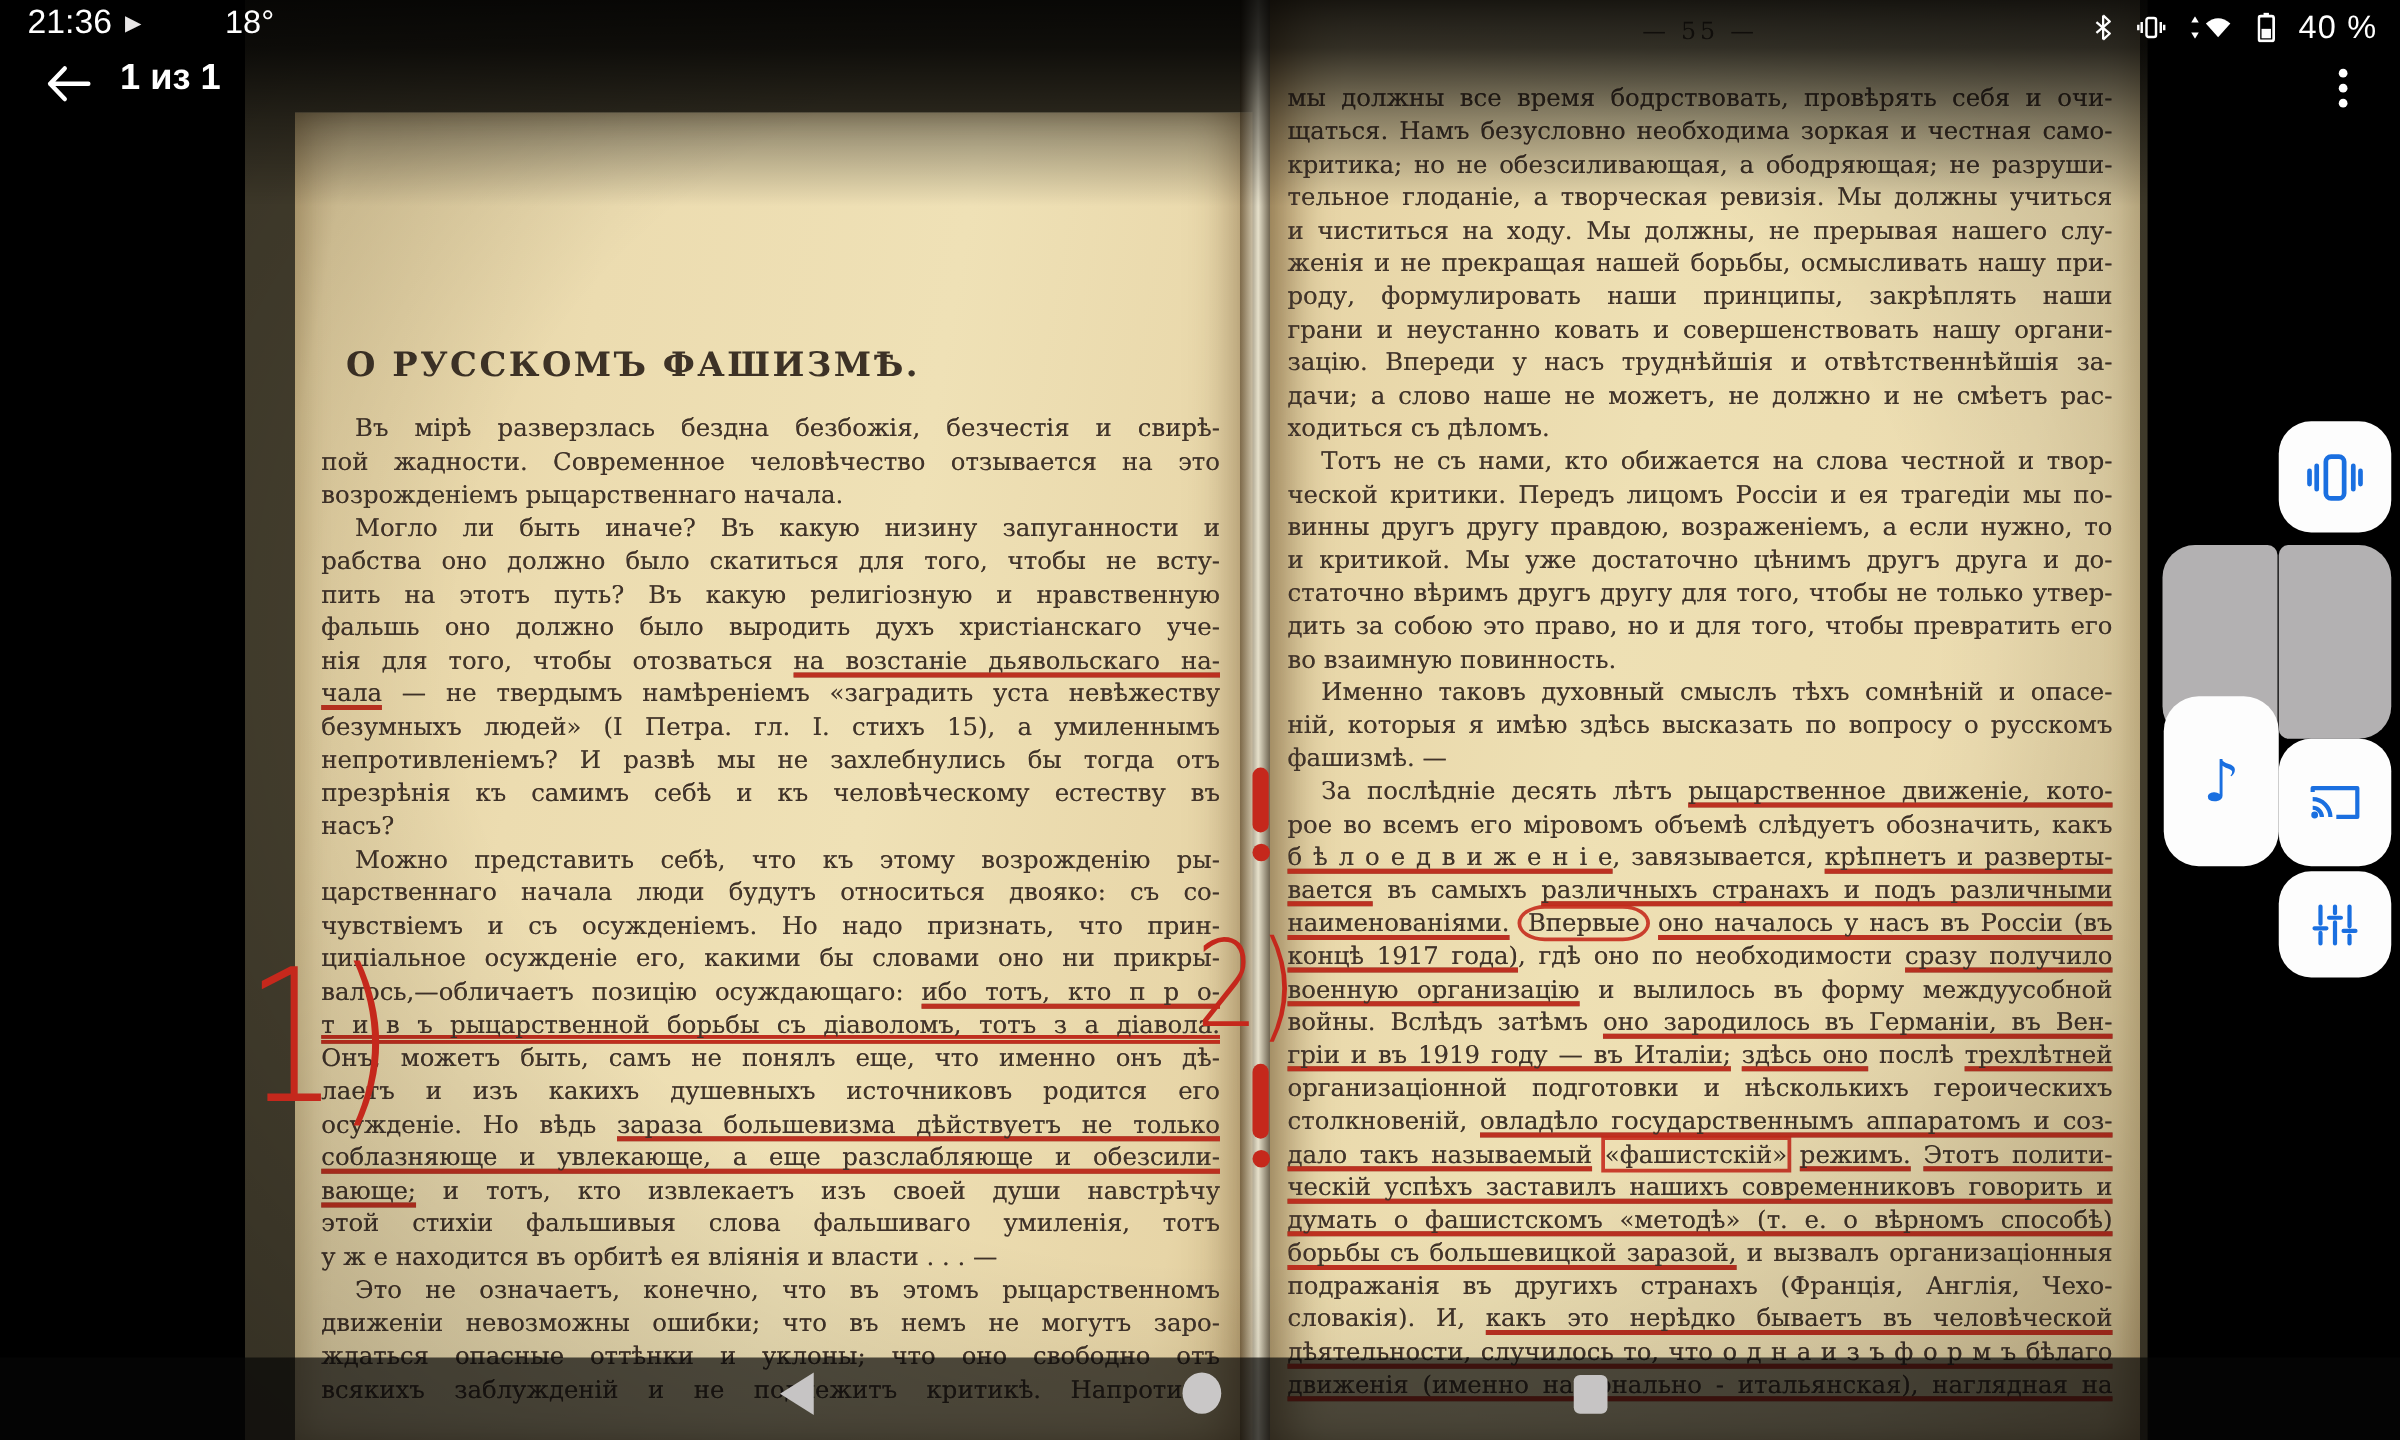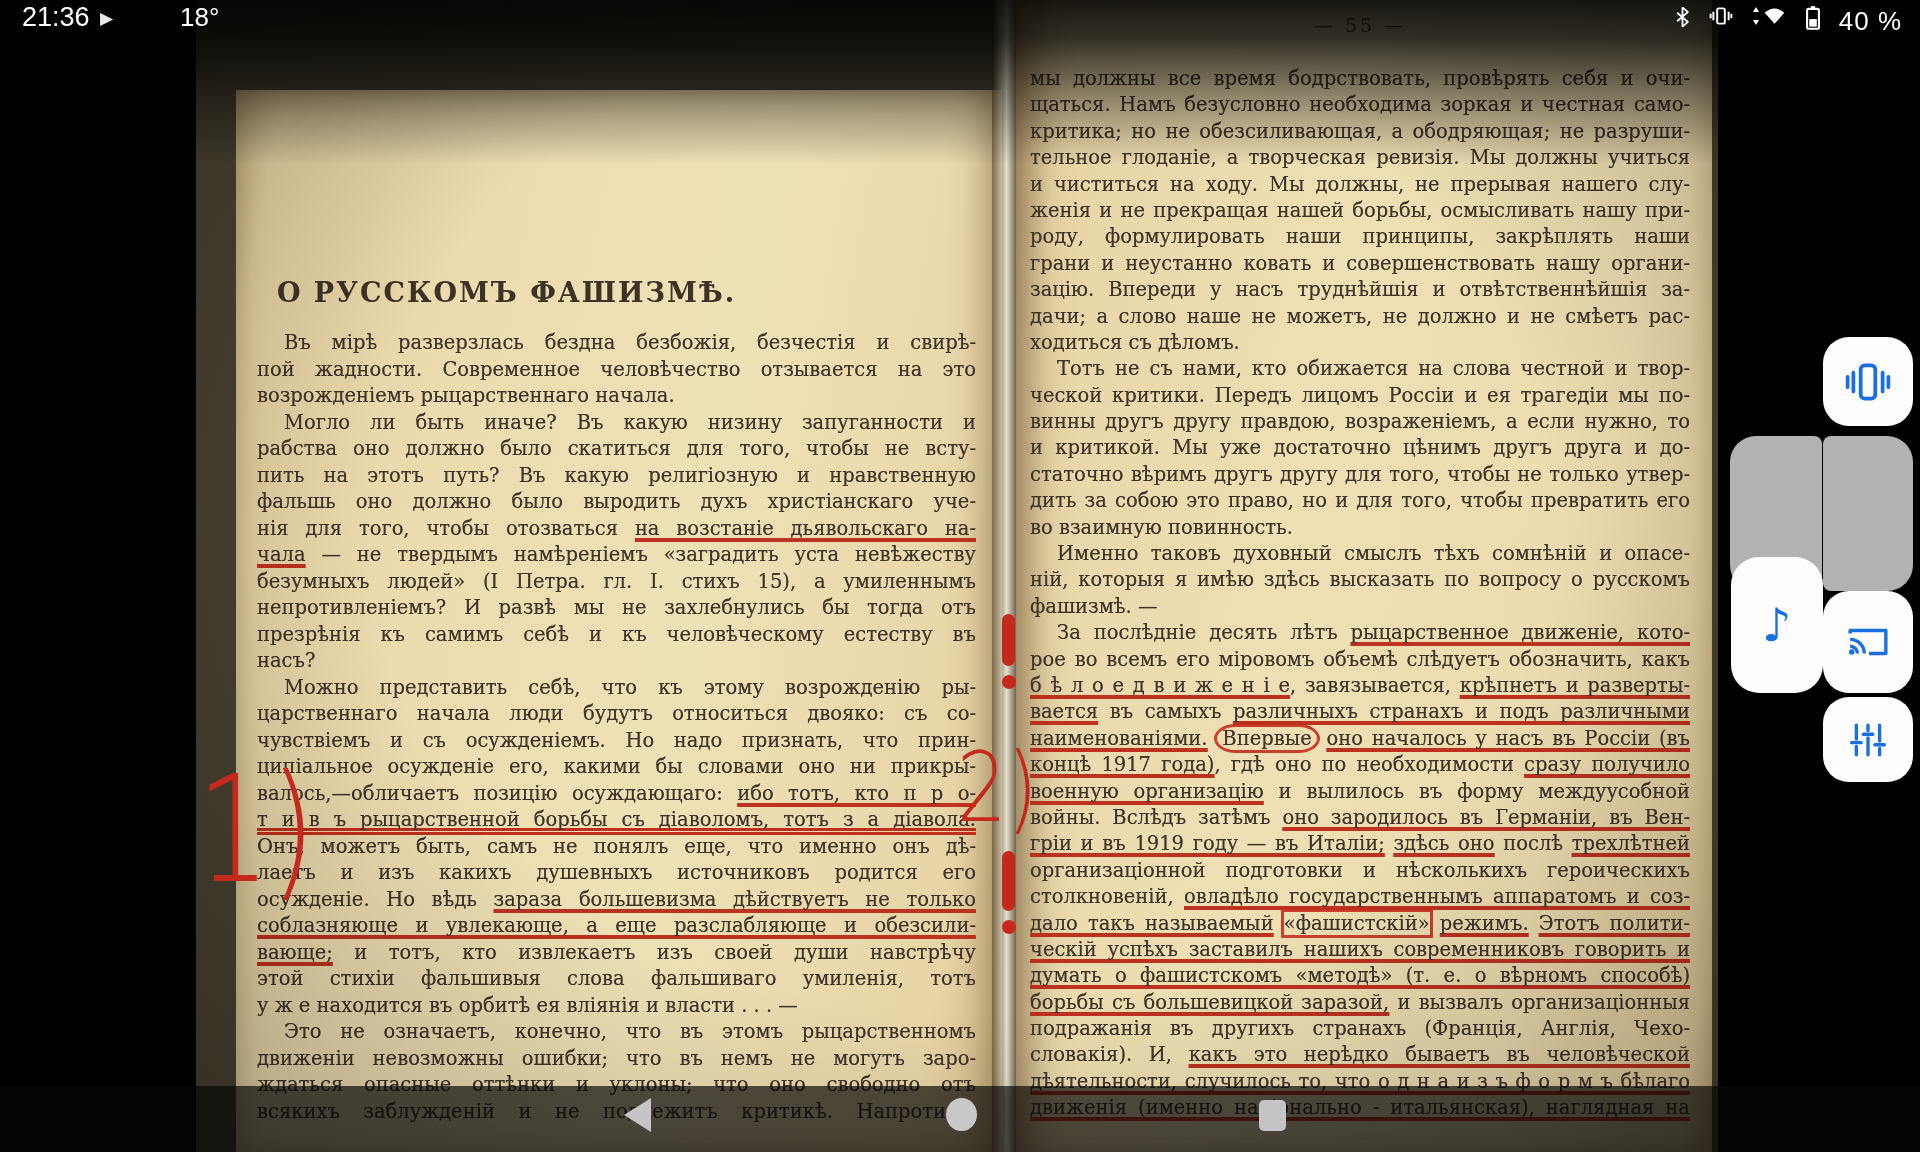--- a/index.html
+++ b/index.html
@@ -52,21 +52,21 @@
      background:rgba(6,6,6,.68);}
   .nav-back{position:absolute;left:624px;top:1098px;width:0;height:0;
      border-top:17px solid transparent;border-bottom:17px solid transparent;border-right:27px solid #c6c4c4;}
   .nav-home{position:absolute;left:946px;top:1098px;width:31px;height:33px;border-radius:50%;background:#c9c7c7;}
   .nav-recents{position:absolute;left:1259px;top:1100px;width:27px;height:31px;border-radius:5px;background:#c6c4c4;}
   
   .status{position:absolute;left:0;top:0;width:1920px;height:42px;z-index:7;color:#fff;}
   .st-time{position:absolute;left:22px;top:2px;font-size:27px;font-weight:500;}
   .st-play{position:absolute;left:100px;top:8px;font-size:17px;color:#e9e7e7;}
   .st-temp{position:absolute;left:133px;top:2px;font-size:26px;font-weight:400;margin-left:47px;}
-  .st-right{position:absolute;right:18px;top:6px;display:flex;align-items:flex-start;gap:19px;}
+  .st-right{position:absolute;right:18px;top:6px;display:flex;align-items:center;gap:19px;}
   .st-batt-txt{font-size:26px;font-weight:400;letter-spacing:1px;}
   
   .hdr{position:absolute;left:0;top:44px;width:1920px;height:50px;z-index:7;color:#fff;}
   .hdr-back{position:absolute;left:34px;top:6px;width:40px;height:36px;}
   .hdr-count{position:absolute;left:96px;top:2px;font-size:29px;font-weight:600;}
   .hdr-menu{position:absolute;left:1866px;top:6px;width:16px;height:40px;display:flex;
      flex-direction:column;align-items:center;justify-content:center;gap:5px;}
   .hdr-menu i{width:7px;height:7px;border-radius:50%;background:#fff;}
   
   .side{position:absolute;z-index:8;}
@@ -217,20 +217,33 @@
         <svg width="14" height="24" viewBox="0 0 13 22">
             <rect x="4.5" y="0" width="4" height="2.5" fill="#fff"></rect>
             <rect x="1" y="2.5" width="11" height="18.5" rx="1.5" stroke="#fff" stroke-width="2" fill="none"></rect>
             <rect x="3" y="12" width="7" height="7" fill="#fff"></rect>
           </svg>
       </span>
       <span class="st-batt-txt">40 %</span>
     </div>
   </div>
 
+  <div class="hdr">
+    <div class="hdr-back">
+      <svg width="40" height="34" viewBox="0 0 36 30">
+          <path d="M16 4 L5.5 15 L16 26 M5.5 15 H33" stroke="#fff" stroke-width="3.2" fill="none" stroke-linecap="round" stroke-linejoin="round"></path>
+        </svg>
+    </div>
+    <div class="hdr-count">1 из 1</div>
+    <div class="hdr-menu">
+        <i></i>
+        <i></i>
+        <i></i>
+      </div>
+  </div>
 
   <div class="side">
     <div class="fab fab-vibe">
       <svg width="46" height="40" viewBox="0 0 44 36">
           <rect x="15" y="2" width="14" height="32" rx="4" stroke="#1a6fe0" stroke-width="3.6" fill="none"></rect>
           <path d="M8 9 V27 M2.5 13 V23 M36 9 V27 M41.5 13 V23" stroke="#1a6fe0" stroke-width="3.6" stroke-linecap="round"></path>
         </svg>
     </div>
     <div class="fab fab-gray fab-g1"></div>
     <div class="fab fab-gray fab-g2"></div>

